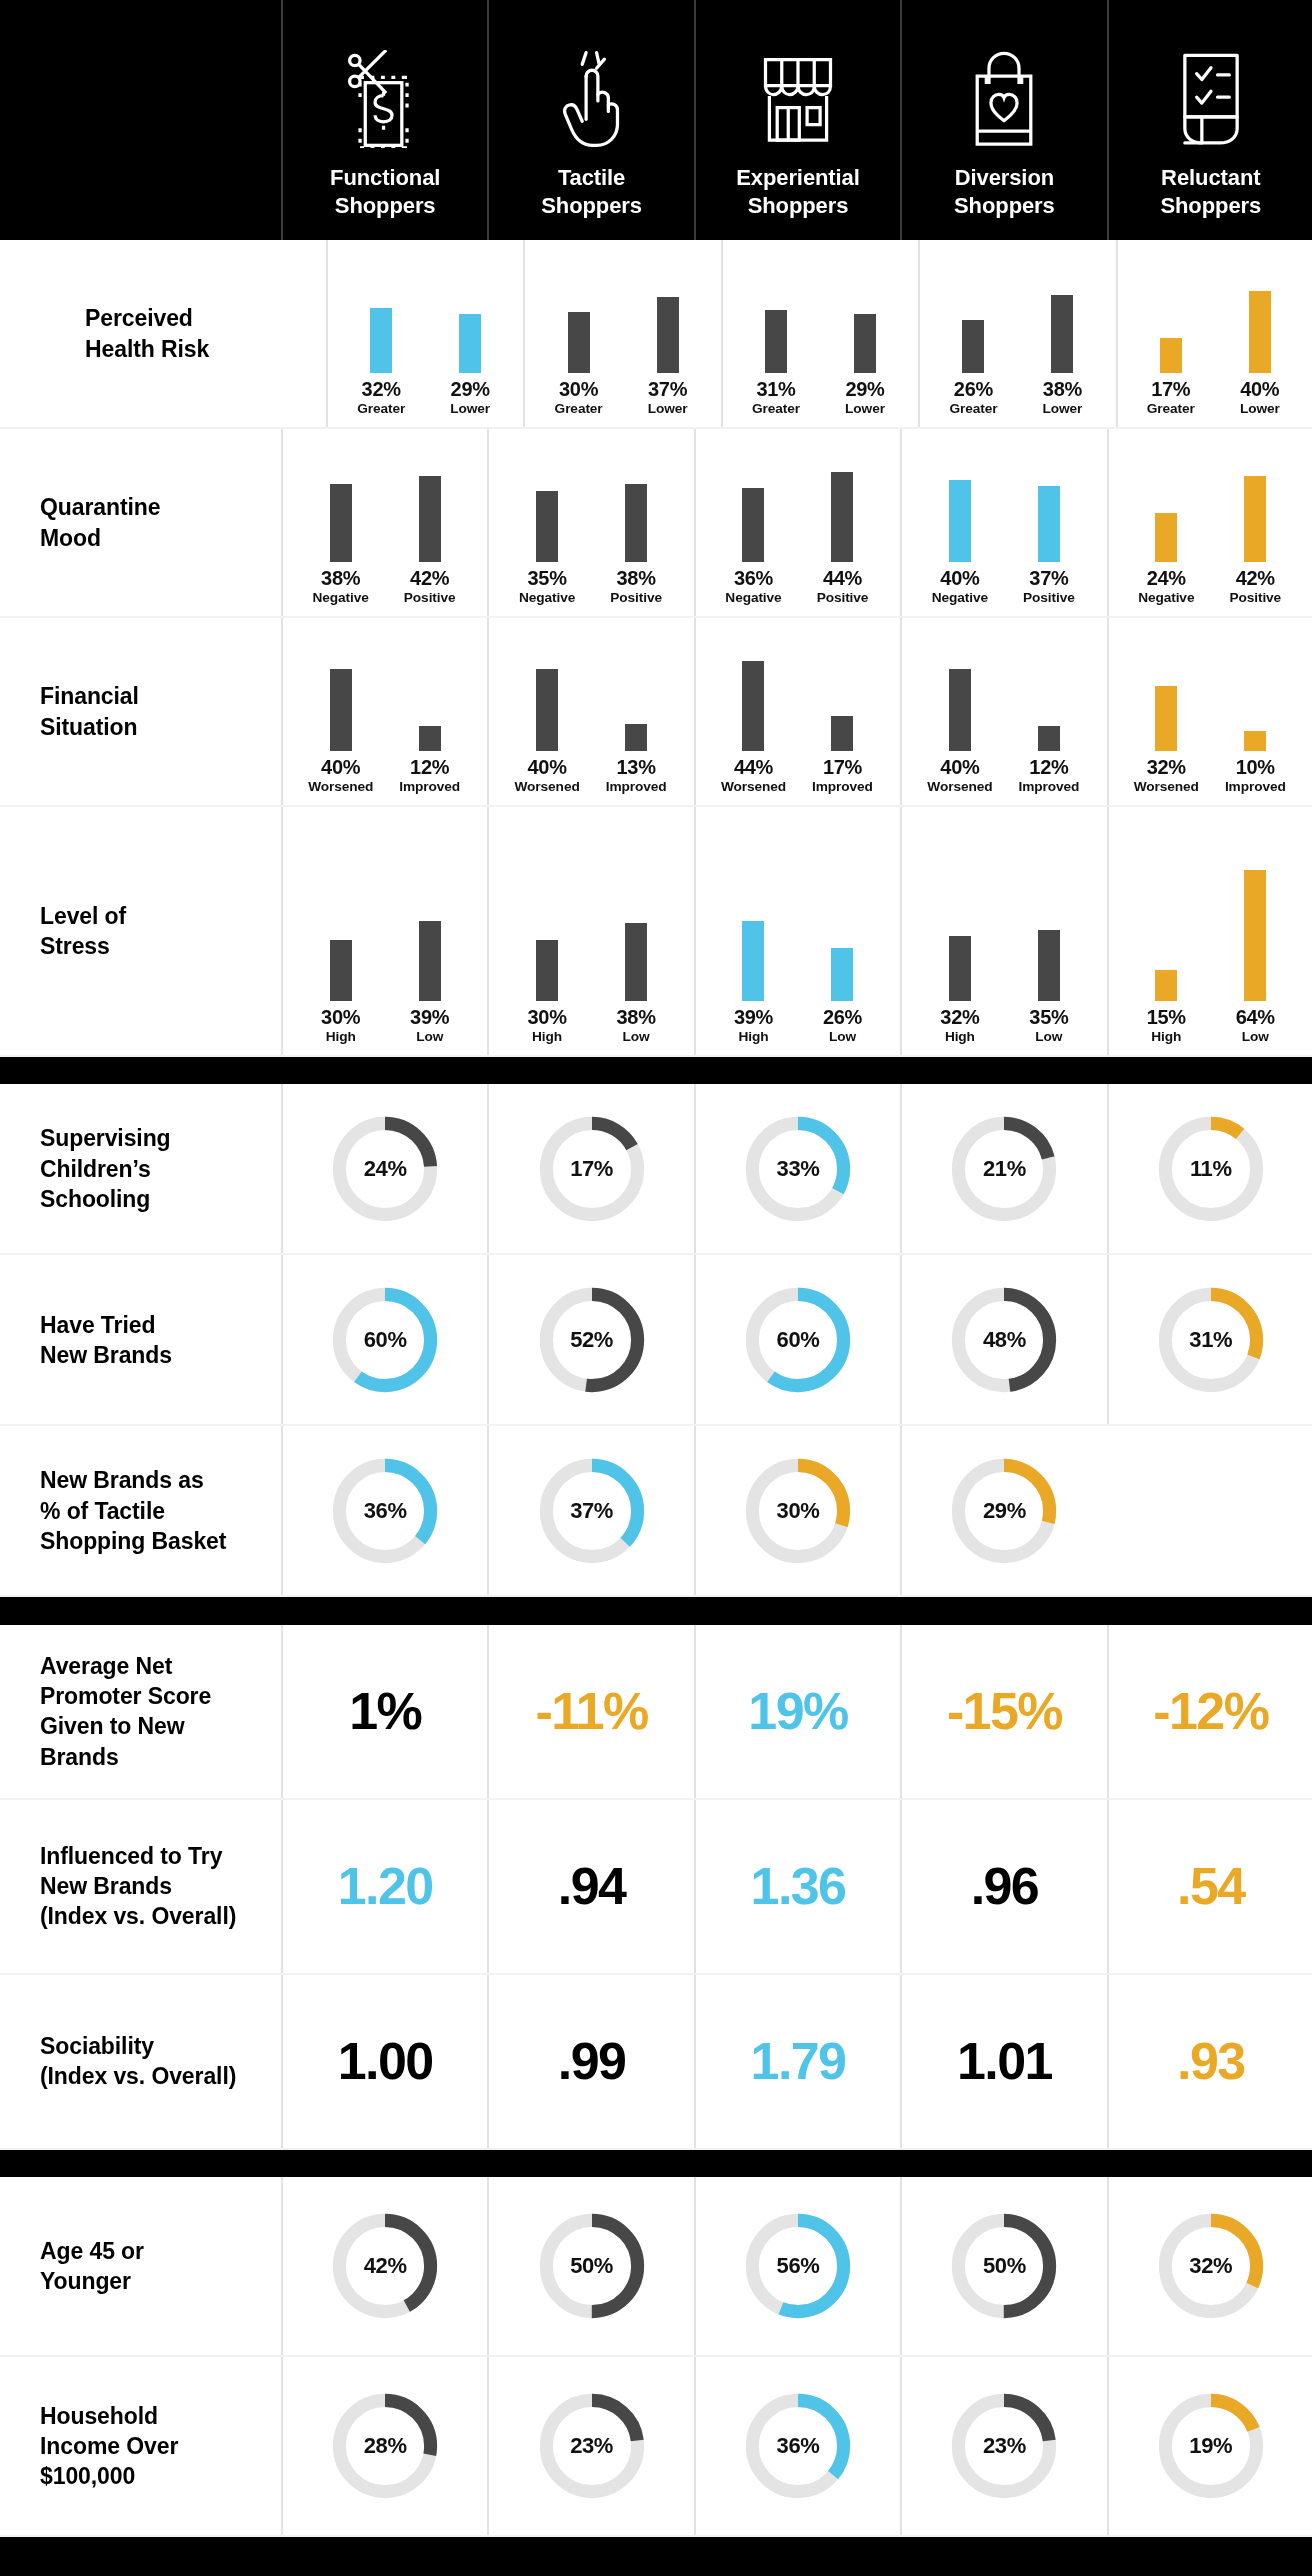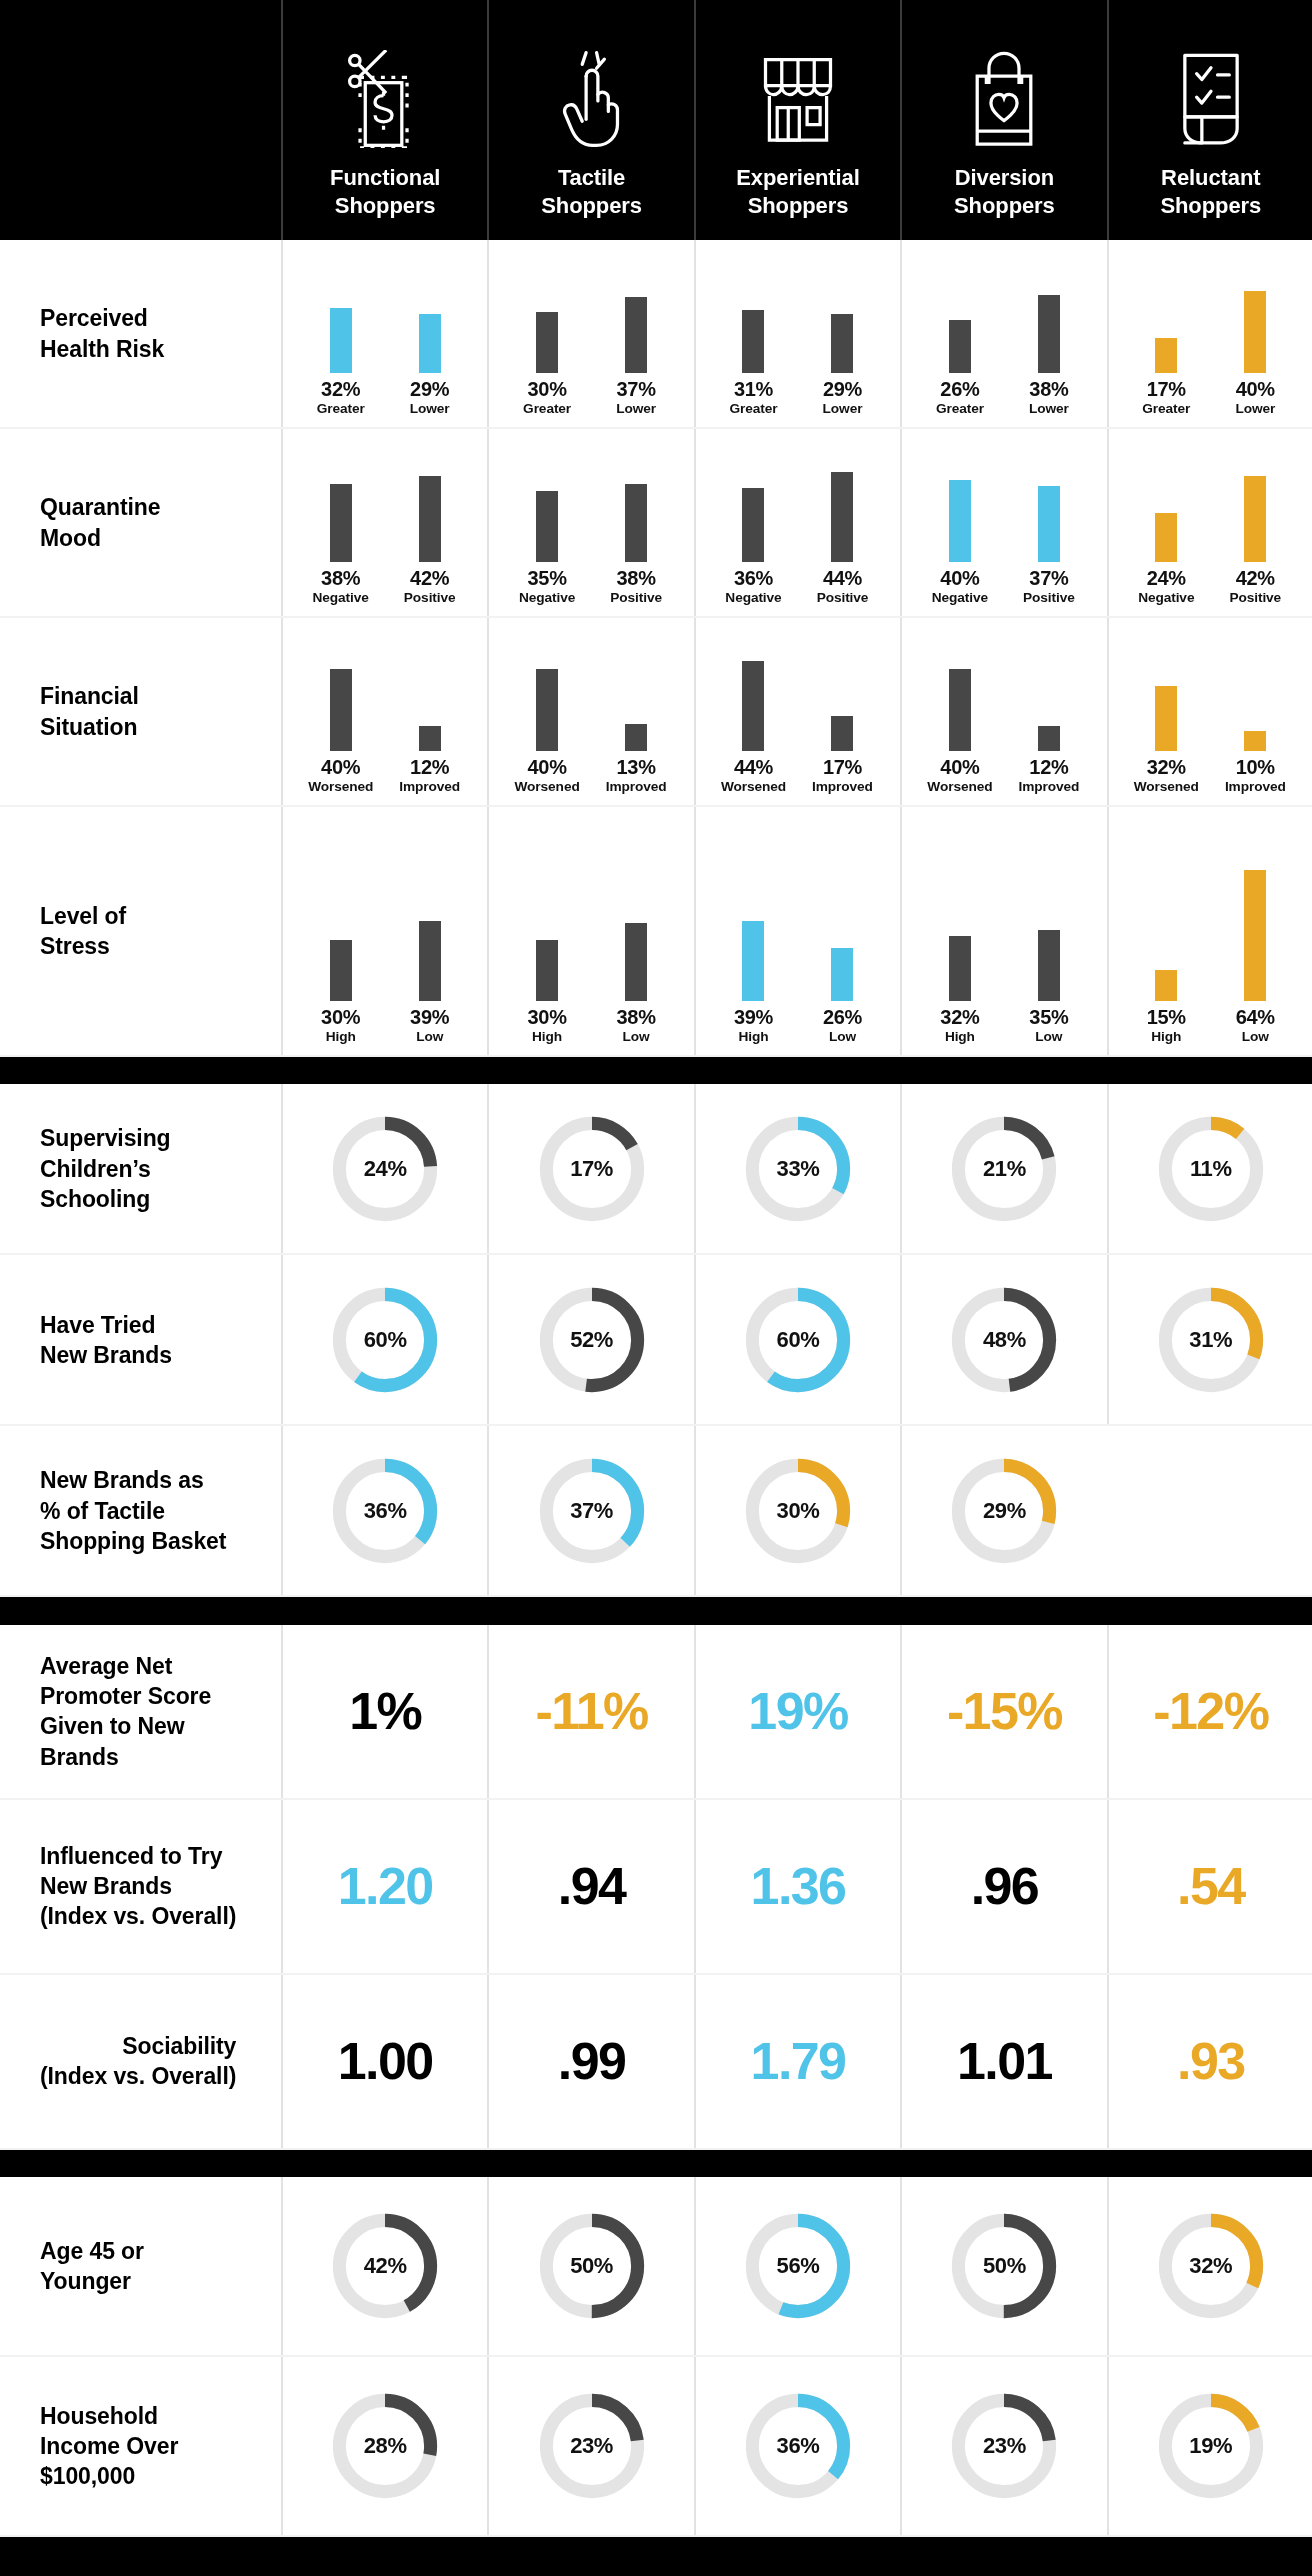--- a/index.html
+++ b/index.html
@@ -226,21 +226,21 @@
         </svg>
       </div>
       <div class="hlabel">
         <div>Reluctant</div>
         <div>Shoppers</div>
       </div>
     </div>
   </div>
 
   <div id="bars-section">
-      <div class="row barsrow" style="height: 189px;">
+      <div class="row barsrow" style="height: 189px; padding-left: 45px;">
         <div class="rowlabel">
           <div>
             <div>Perceived</div>
             <div>Health Risk</div>
           </div>
         </div>
         <div class="cell">
                 <div class="barpair">
             <div class="barunit">
           <div class="barbox" style="height:131px">
@@ -839,21 +839,21 @@
         <div class="cell">
         <div class="bignum" style="color:#4FC3E8">1.36</div>
         </div>
         <div class="cell">
         <div class="bignum" style="color:#000000">.96</div>
         </div>
         <div class="cell">
         <div class="bignum" style="color:#E9A825">.54</div>
         </div>
       </div>
-      <div class="row bignumrow" style="height: 175px; text-align: right;">
+      <div class="row bignumrow" style="height: 175px;">
         <div class="rowlabel">
           <div>
             <div>Sociability</div>
             <div>(Index vs. Overall)</div>
           </div>
         </div>
         <div class="cell">
         <div class="bignum" style="color:#000000">1.00</div>
         </div>
         <div class="cell">

